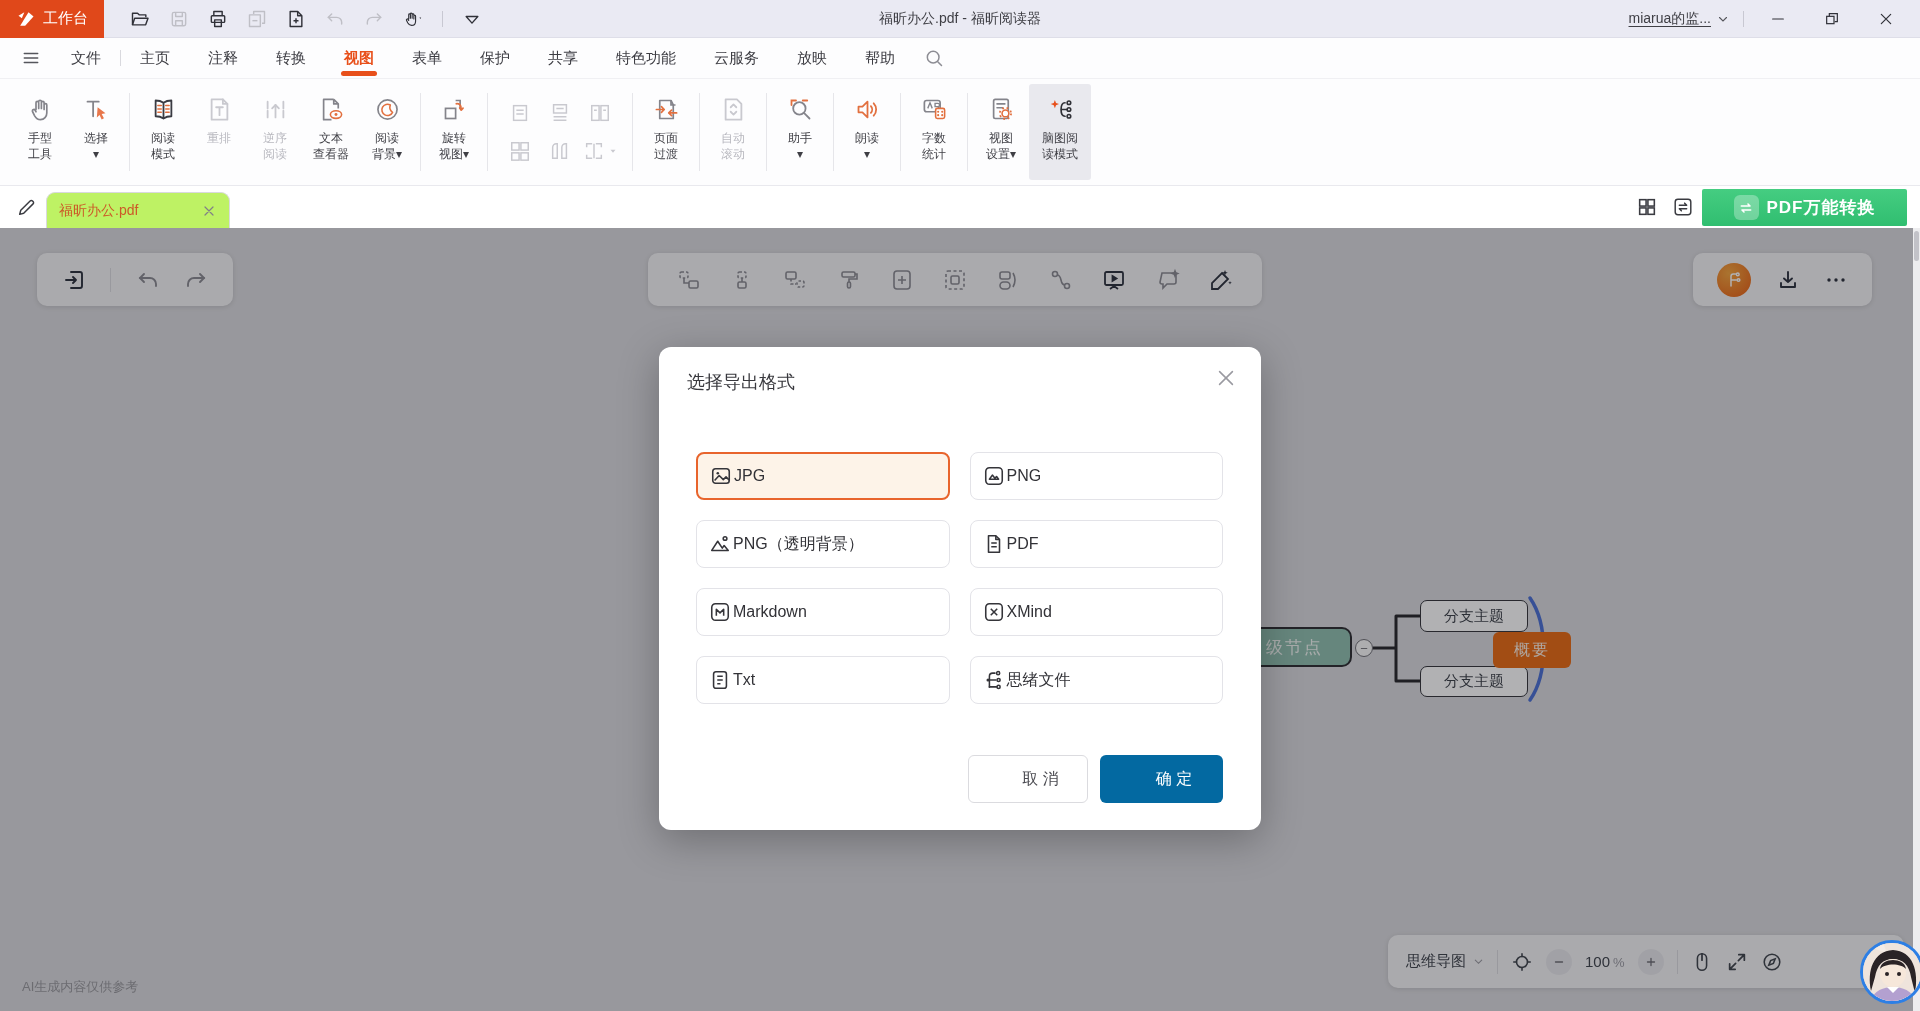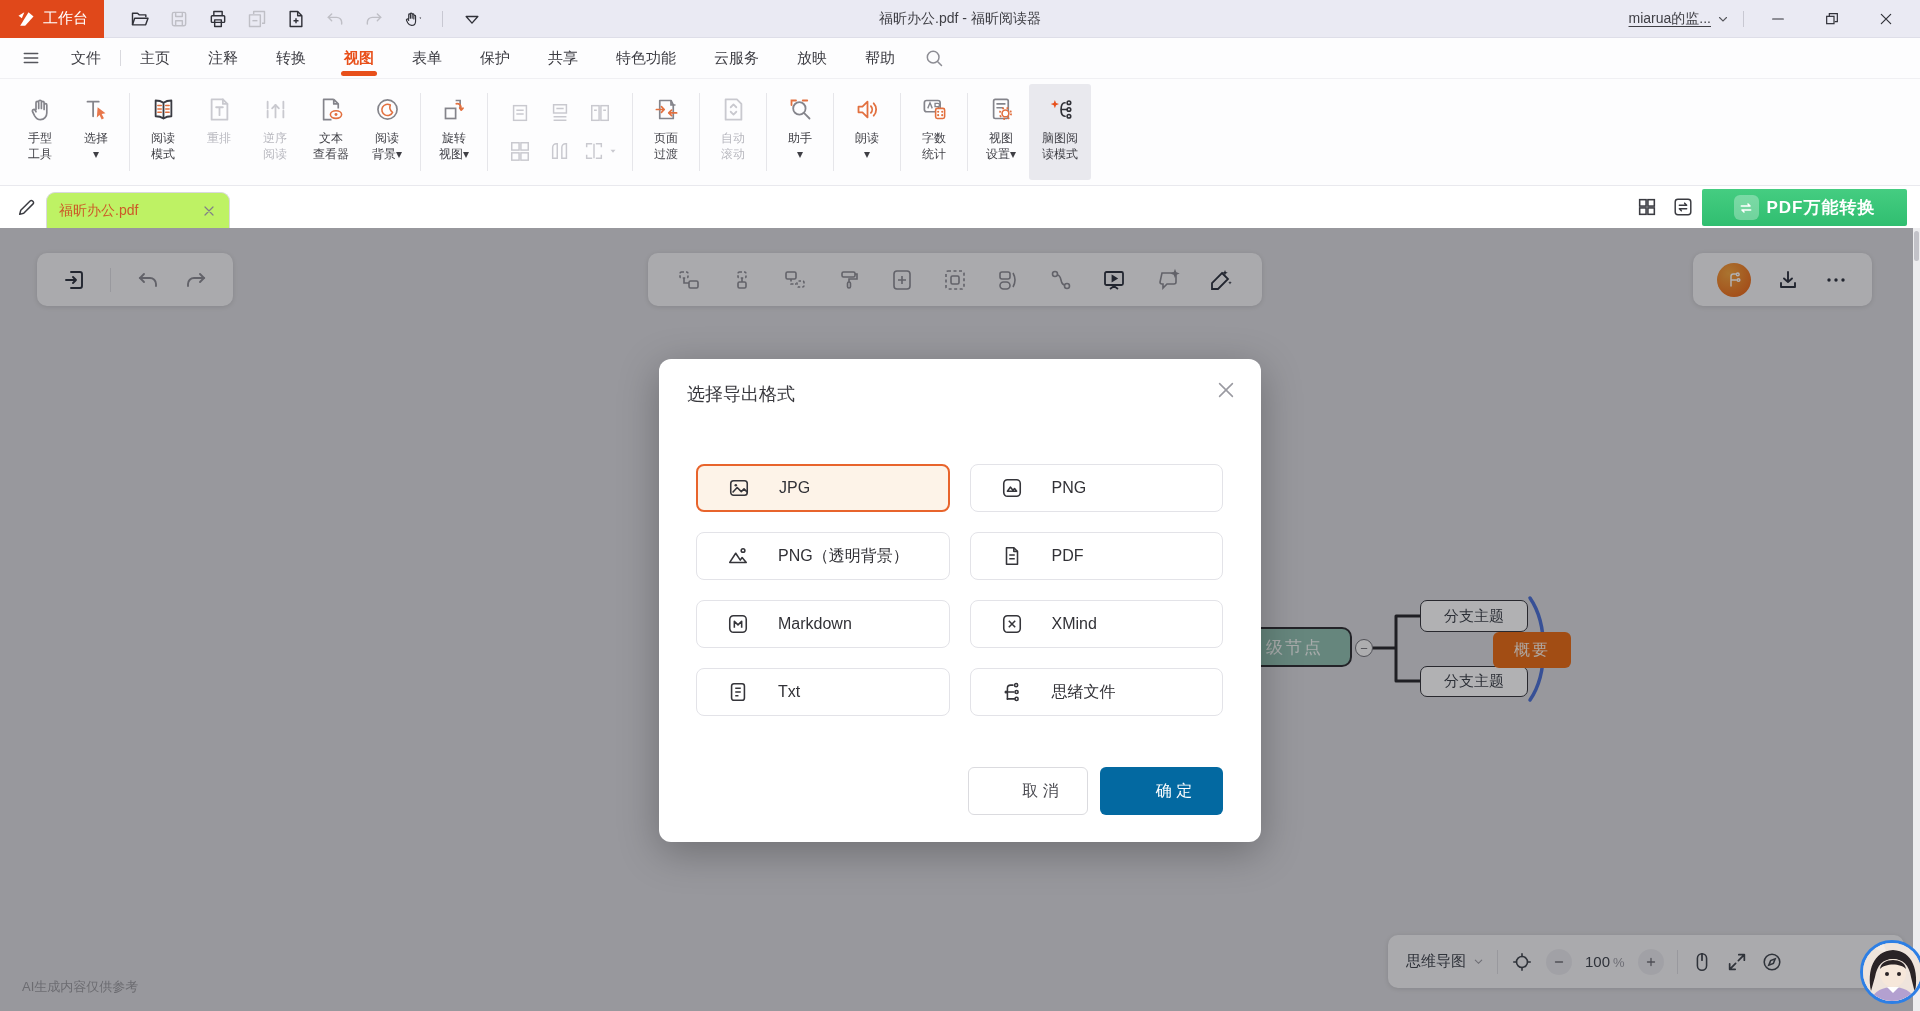--- a/index.html
+++ b/index.html
@@ -83,25 +83,25 @@
   .note { position:absolute; left:22px; top:750px; font-size:13px; color:#98989d; z-index:1; }
 
   .scrollbar { position:absolute; right:0; top:0; width:7px; height:100%; background:#EDEDEF; z-index:6; }
   .scroll-thumb { position:absolute; left:1px; top:3px; width:5px; height:30px; border-radius:3px; background:#c2c2c8; cursor:pointer; }
 
   .overlay { position:absolute; inset:0; background:rgba(18,18,24,.33); z-index:5; }
 
   .avatar { position:absolute; left:1860px; top:712px; width:64px; height:64px; border-radius:50%; border:3px solid #2D7FE5; overflow:hidden; z-index:7; cursor:pointer; background:#e8ded6; }
 
   
-  .dialog { position:absolute; left:659px; top:131px; width:602px; height:483px; background:#fff; border-radius:12px; box-shadow:0 10px 40px rgba(0,0,0,.28); z-index:6; }
+  .dialog { position:absolute; left:659px; top:119px; width:602px; height:483px; background:#fff; border-radius:12px; box-shadow:0 10px 40px rgba(0,0,0,.28); z-index:6; }
   .dlg-title { position:absolute; left:28px; top:23px; font-size:18px; color:#39393e; }
   .dlg-close { position:absolute; right:24px; top:20px; width:22px; height:22px; color:#9a9aa1; cursor:pointer; }
   .dlg-grid { position:absolute; left:37px; right:38px; top:105px; display:grid; grid-template-columns:1fr 1fr; gap:20px; }
-  .opt { height:48px; border:1px solid #E3E3E8; border-radius:8px; display:flex; align-items:center; gap:29px; padding-left:30px; font-size:16px; color:#323237; cursor:pointer; background:#fff; }
+  .opt { height:48px; border:1px solid #E3E3E8; border-radius:8px; display:flex; align-items:center; gap:2px; padding-left:12px; font-size:16px; color:#323237; cursor:pointer; background:#fff; }
   .opt.sel { border:2px solid #E8642C; background:#FDF3E8; }
   .oic { width:22px; height:22px; color:#35353a; display:block; flex:none; }
   .dlg-footer { position:absolute; right:38px; top:408px; display:flex; gap:12px; }
   .btn { height:48px; border-radius:6px; display:flex; align-items:center; justify-content:center; font-size:16px; cursor:pointer;padding-left:25px; }
   .btn-cancel { width:120px; background:#fff; border:1px solid #DBDBDF; color:#4b4b51; }
   .btn-ok { width:123px; background:#0369a1; color:#fff; }
 
   svg { display:block; }
 </style>
 </head>

